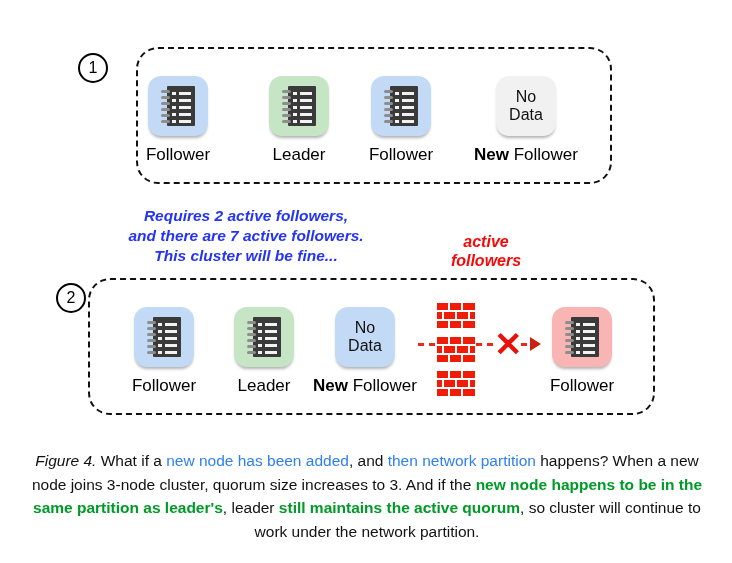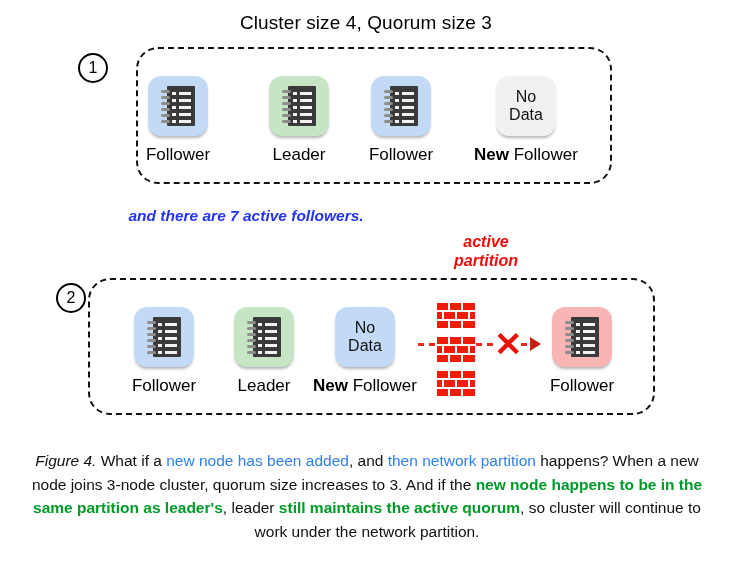--- a/index.html
+++ b/index.html
@@ -106,21 +106,20 @@
   }
   .caption .fig{font-style:italic;}
   .caption .blue{color:#2f7fef;}
   .caption .green{color:#009a28;font-weight:bold;}
 </style>
 </head>
 <body>
 
 <div class="stage">
 
-  <div class="title">Cluster size 4, Quorum size 3</div>
 
   <div class="step-circle" style="left:78px;top:53px;">
     <span>1</span>
   </div>
 
   <div class="cluster-box" style="left:136px;top:47px;width:476px;height:137px;"></div>
 
   <div class="node" style="left:118px;top:76px;">
     <div class="node-tile" style="background:#c3daf6;">
       <div class="notepad">
@@ -200,26 +199,28 @@
     <div class="node-tile" style="background:#f1f1f1;">
       <div class="nodata-text">
         <div>No</div>
         <div>Data</div>
       </div>
     </div>
     <div class="node-label"><b>New</b><span> Follower</span></div>
   </div>
 
   <div class="blue-note" style="left:106px;top:206px;width:280px;">
+    <div>Requires 2 active followers,</div>
     <div>and there are 7 active followers.</div>
+    <div>This cluster will be fine...</div>
   </div>
 
   <div class="red-note" style="left:406px;top:232px;width:160px;">
     <div>active</div>
-    <div>partition</div>
+    <div>followers</div>
   </div>
 
   <div class="step-circle" style="left:56px;top:283px;">
     <span>2</span>
   </div>
 
   <div class="cluster-box" style="left:88px;top:278px;width:567px;height:137px;"></div>
 
   <div class="node" style="left:104px;top:307px;">
     <div class="node-tile" style="background:#c3daf6;">

